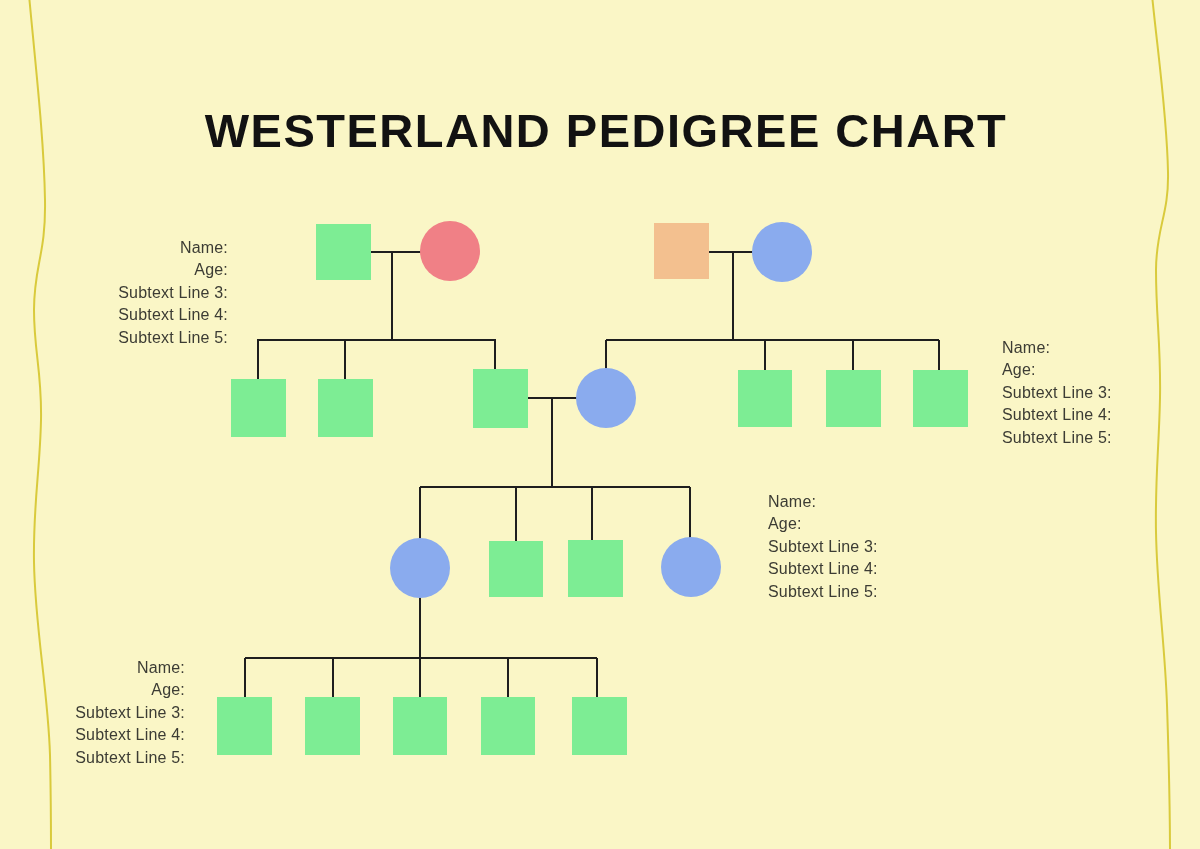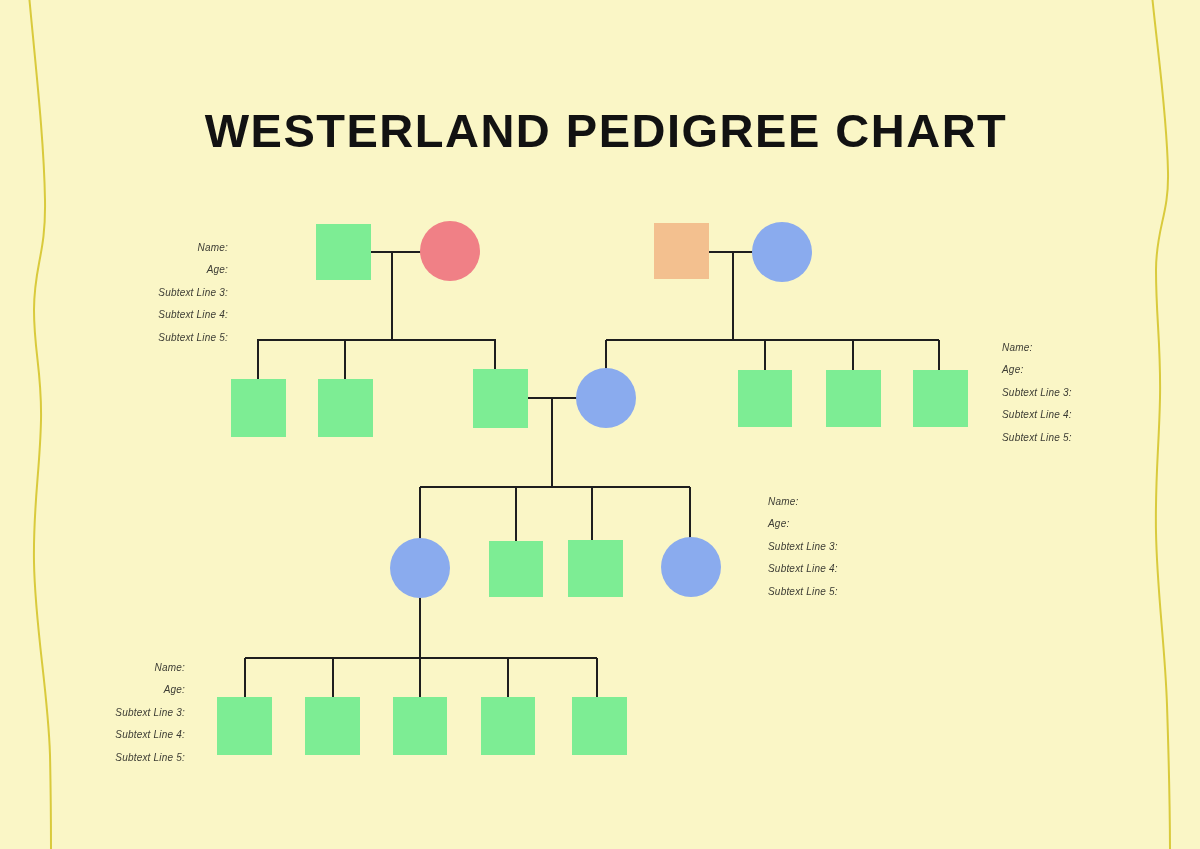--- a/index.html
+++ b/index.html
@@ -26,26 +26,25 @@
   }
   .chart-svg { position: absolute; left: 0; top: 0; }
   .connector { stroke: var(--connector, #1E1E1E); stroke-width: 2; fill: none; }
   .deco-curve { stroke: var(--decorative-curve, #D9CA3C); stroke-width: 2; fill: none; }
   .shape-green  { fill: var(--green-square, #7DED94); }
   .shape-red    { fill: var(--red-circle, #F08086); }
   .shape-orange { fill: var(--orange-square, #F3C08F); }
   .shape-blue   { fill: var(--blue-circle, #8AABEE); }
   .info-block {
     position: absolute;
-    font-size: 10px;
+    font-size: 16px;
     line-height: 22.4px;
     letter-spacing: 0.2px;
     color: var(--label-text, #3C3C34);
     white-space: nowrap;
-    font-style: italic;
   }
   .align-right { text-align: right; }
   .align-left  { text-align: left; }
 </style>
 </head>
 <body>
 
 <div class="page">
 
   <h1 class="page-title">WESTERLAND PEDIGREE CHART</h1>

